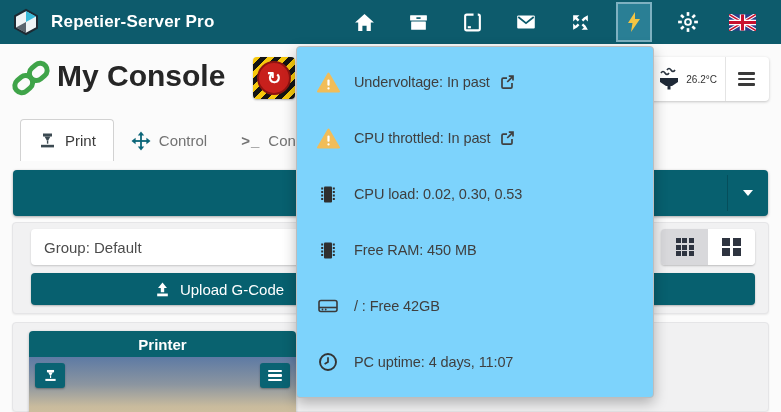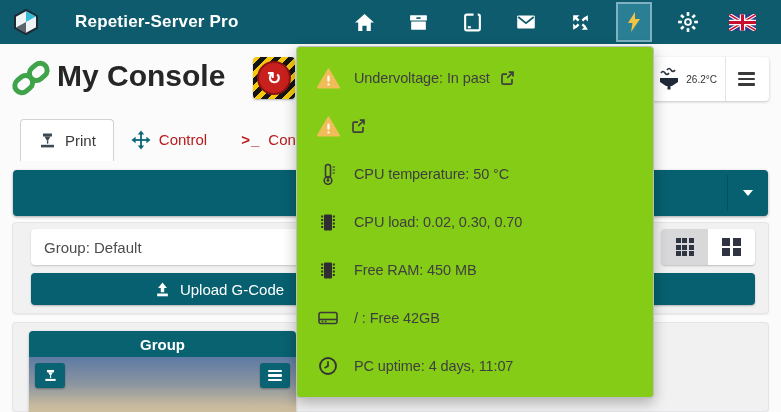--- a/index.html
+++ b/index.html
@@ -1,43 +1,43 @@
 <!DOCTYPE html>
 <html><head>
 <meta charset="utf-8">
 <style>
   html,body{margin:0;padding:0;background:#fbfbfb;}
   .stage{position:relative;width:781px;height:412px;overflow:hidden;background:#fbfbfb;
          font-family:"Liberation Sans",sans-serif;}
   
   .navbar{position:absolute;left:0;top:0;width:781px;height:44px;background:#0d5b6c;
-          display:flex;align-items:center;z-index:10;gap:24px;}
+          display:flex;align-items:center;z-index:10;}
   .logo{margin-left:12px;display:flex;align-items:center;}
   .nav-title{color:#fff;font-size:17px;font-weight:700;margin-left:11px;letter-spacing:.2px;}
   .nav-icons{margin-left:auto;display:flex;align-items:center;height:44px;margin-right:12px;}
   .nav-btn{width:54px;height:44px;display:flex;align-items:center;justify-content:center;cursor:pointer;}
   .nav-btn.active{width:32px;height:36px;background:#2a7f95;border:2px solid #7eb1c1;margin:0 9px;}
   
   .page-title{position:absolute;left:57px;top:59px;font-size:30px;font-weight:700;color:#262626;}
   .link-icon{position:absolute;left:9px;top:56px;}
   .estop{position:absolute;left:253px;top:57px;width:42px;height:42px;border-radius:4px;
          background:repeating-linear-gradient(135deg,#f6c80c 0 5px,#141414 5px 10px);
          display:flex;align-items:center;justify-content:center;box-shadow:0 1px 2px rgba(0,0,0,.3);}
   .estop-circle{width:30px;height:30px;border-radius:50%;background:#c8201c;border:2px solid #8e1310;
          color:#fff;font-size:17px;font-weight:700;display:flex;align-items:center;justify-content:center;}
   .temp-card{position:absolute;right:12px;top:57px;height:44px;background:#fff;border-radius:4px;
          box-shadow:0 1px 3px rgba(0,0,0,.22);display:flex;align-items:center;padding:0 4px 0 10px;z-index:5;}
   .temp-value{font-size:10px;color:#333;font-weight:500;margin:0 6px 0 4px;}
   .temp-divider{width:1px;height:44px;background:#e4e4e4;margin:0 2px;}
   .hamburger{display:flex;flex-direction:column;gap:3px;padding:10px;cursor:pointer;}
   .hamburger span{width:17px;height:2.6px;background:#3a3a3a;border-radius:1px;}
   
-  .tabs{position:absolute;left:12px;top:119px;display:flex;z-index:1;padding-left:8px;}
+  .tabs{position:absolute;left:12px;top:119px;display:flex;align-items:flex-end;z-index:1;padding-left:8px;}
   .tab{display:flex;align-items:center;gap:8px;padding:0 17px;height:41px;font-size:15px;
-       color:#b91c1c;font-weight:500;cursor:pointer;}
+       color:#737373;font-weight:500;cursor:pointer;}
   .tab.active{background:#fff;border:1px solid #d2d2d2;border-bottom:none;border-radius:4px 4px 0 0;
        color:#3a3a3a;}
   .console-glyph{font-weight:700;font-size:15px;letter-spacing:1px;}
   
   .accordion{position:absolute;left:13px;top:170px;width:755px;height:46px;background:#07606f;
        border-radius:4px;box-shadow:0 1px 3px rgba(0,0,0,.35);cursor:pointer;z-index:2;}
   .accordion .seam{position:absolute;right:40px;top:5px;bottom:5px;width:1px;background:rgba(0,0,0,.18);}
   .caret-down{position:absolute;right:15px;top:20px;width:0;height:0;
        border-left:5.5px solid transparent;border-right:5.5px solid transparent;border-top:6px solid #fff;}
   
@@ -69,21 +69,21 @@
   .tile-header{height:26px;background:#09626f;color:#fff;font-size:15px;font-weight:700;
         display:flex;align-items:center;justify-content:center;}
   .tile-image{position:relative;height:80px;
         background:linear-gradient(180deg,#5d7aa4 0%,#8b95a0 34%,#c9bb9d 62%,#dbc9a1 100%);}
   .tile-btn{position:absolute;top:6px;width:30px;height:25px;background:#0a6373;border-radius:3px;
         display:flex;align-items:center;justify-content:center;cursor:pointer;box-shadow:0 1px 2px rgba(0,0,0,.3);}
   .tile-btn.left{left:6px;} .tile-btn.right{right:6px;}
   .mini-burger{display:flex;flex-direction:column;gap:2.5px;}
   .mini-burger span{width:14px;height:2.2px;background:#fff;border-radius:1px;}
   
-  .status-panel{position:absolute;left:296px;top:46px;width:358px;height:352px;background:#84cc16;
+  .status-panel{position:absolute;left:296px;top:46px;width:358px;height:352px;background:#7dd3fc;
         border:1px solid #bdbdbd;border-radius:4px;box-shadow:0 5px 14px rgba(0,0,0,.28);z-index:40;
         box-sizing:border-box;padding:7px 0;display:flex;flex-direction:column;}
   .status-row{flex:1;display:flex;align-items:center;padding:0 18px;overflow:hidden;}
   .status-icon{width:26px;display:flex;justify-content:center;flex-shrink:0;}
   .status-label{margin-left:13px;font-size:14.5px;color:#3f3f3f;white-space:nowrap;letter-spacing:-.1px;}
   .ext-link{margin-left:9px;display:flex;align-items:center;cursor:pointer;flex-shrink:0;}
 </style>
 </head>
 <body>
 
@@ -258,21 +258,21 @@
           <rect x="3" y="11.8" width="10" height="2.6"></rect>
         </svg>
         <span>Upload G-Code</span>
       </button>
       <button class="teal-btn secondary-btn"></button>
     </div>
   </div>
 
   <div class="card card-files">
     <div class="file-tile">
-      <div class="tile-header">Group</div>
+      <div class="tile-header">Printer</div>
       <div class="tile-image">
 
         <div class="tile-btn left">
           <svg width="15" height="15" viewBox="0 0 19 19" fill="#fff">
             <rect x="5" y="2.5" width="9" height="3"></rect>
             <polygon points="6.5,5.5 12.5,5.5 10.2,9.5 8.8,9.5"></polygon>
             <rect x="8.9" y="9.5" width="1.4" height="3.2"></rect>
             <rect x="3" y="13.8" width="13" height="2.6"></rect>
           </svg>
         </div>
@@ -307,56 +307,45 @@
     </div>
 
     <div class="status-row">
       <span class="status-icon">
         <svg width="23" height="21" viewBox="0 0 23 21">
           <polygon points="11.5,1.5 22,19.5 1,19.5" fill="#f1bd59" stroke="#f1bd59" stroke-width="2" stroke-linejoin="round"></polygon>
           <rect x="10.4" y="7.5" width="2.2" height="6.2" fill="#fff" rx="1"></rect>
           <rect x="10.4" y="15.3" width="2.2" height="2.2" fill="#fff" rx="1"></rect>
         </svg>
       </span>
+      <span class="status-label">CPU throttled: In past</span>
       <span class="ext-link">
         <svg width="16" height="16" viewBox="0 0 16 16" fill="none" stroke="#3f3f3f" stroke-width="1.7">
           <path d="M13,9 V13 a1.2,1.2 0 0 1 -1.2,1.2 H4.2 A1.2,1.2 0 0 1 3,13 V5.4 A1.2,1.2 0 0 1 4.2,4.2 H8"></path>
           <path d="M9.8,2.2 H14 V6.4 M13.8,2.4 L8.2,8"></path>
         </svg>
       </span>
     </div>
 
-    <div class="status-row">
-      <span class="status-icon">
-        <svg width="18" height="23" viewBox="0 0 18 23" fill="none" stroke="#3a3a3a" stroke-width="1.6">
-          <rect x="6.5" y="1.5" width="5" height="13" rx="2.5"></rect>
-          <circle cx="9" cy="17.5" r="3.8"></circle>
-          <circle cx="9" cy="17.5" r="1.4" fill="#3a3a3a" stroke="none"></circle>
-          <path d="M9,14 V17.5" stroke-width="1.4"></path>
-          <path d="M13.5,4 h2.5 M13.5,7 h2.5 M13.5,10 h2.5" stroke-width="1.2"></path>
-        </svg>
-      </span>
-      <span class="status-label">CPU temperature: 50 °C</span>
-    </div>
 
     <div class="status-row">
       <span class="status-icon">
         <svg width="20" height="21" viewBox="0 0 20 21" fill="#2f2f2f">
           <rect x="6" y="2.5" width="8" height="16" rx="1"></rect>
           <rect x="3.2" y="3.5" width="2" height="2"></rect>
             <rect x="3.2" y="7" width="2" height="2"></rect>
           <rect x="3.2" y="10.5" width="2" height="2"></rect>
             <rect x="3.2" y="14" width="2" height="2"></rect>
           <rect x="14.8" y="3.5" width="2" height="2"></rect>
             <rect x="14.8" y="7" width="2" height="2"></rect>
           <rect x="14.8" y="10.5" width="2" height="2"></rect>
             <rect x="14.8" y="14" width="2" height="2"></rect>
         </svg>
       </span>
-      <span class="status-label">CPU load: 0.02, 0.30, 0.70</span>
+      <span class="status-label">CPU load: 0.02, 0.30, 0.53</span>
     </div>
 
     <div class="status-row">
       <span class="status-icon">
         <svg width="20" height="21" viewBox="0 0 20 21" fill="#2f2f2f">
           <rect x="6" y="2.5" width="8" height="16" rx="1"></rect>
           <rect x="3.2" y="3.5" width="2" height="2"></rect>
             <rect x="3.2" y="7" width="2" height="2"></rect>
           <rect x="3.2" y="10.5" width="2" height="2"></rect>
             <rect x="3.2" y="14" width="2" height="2"></rect>

